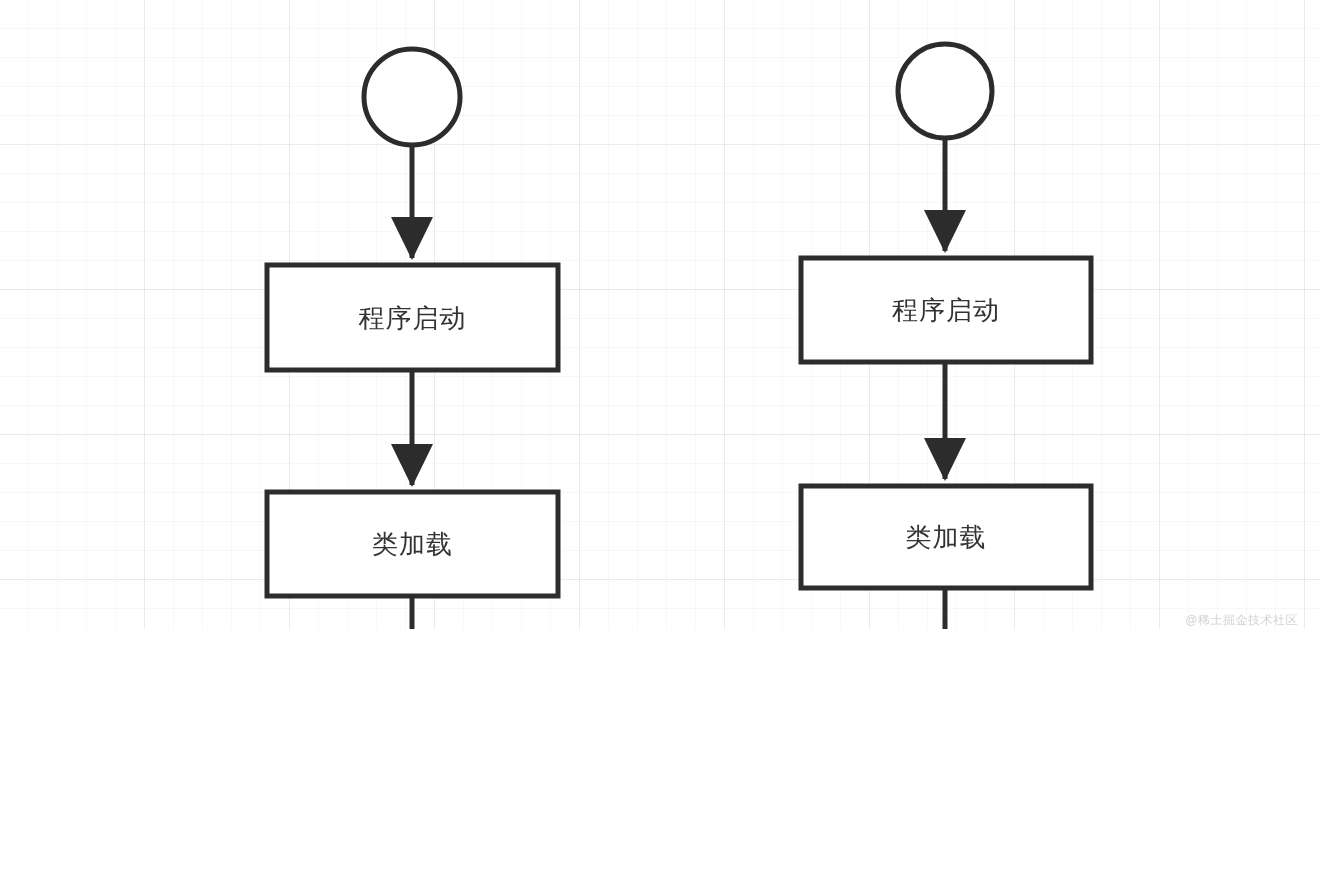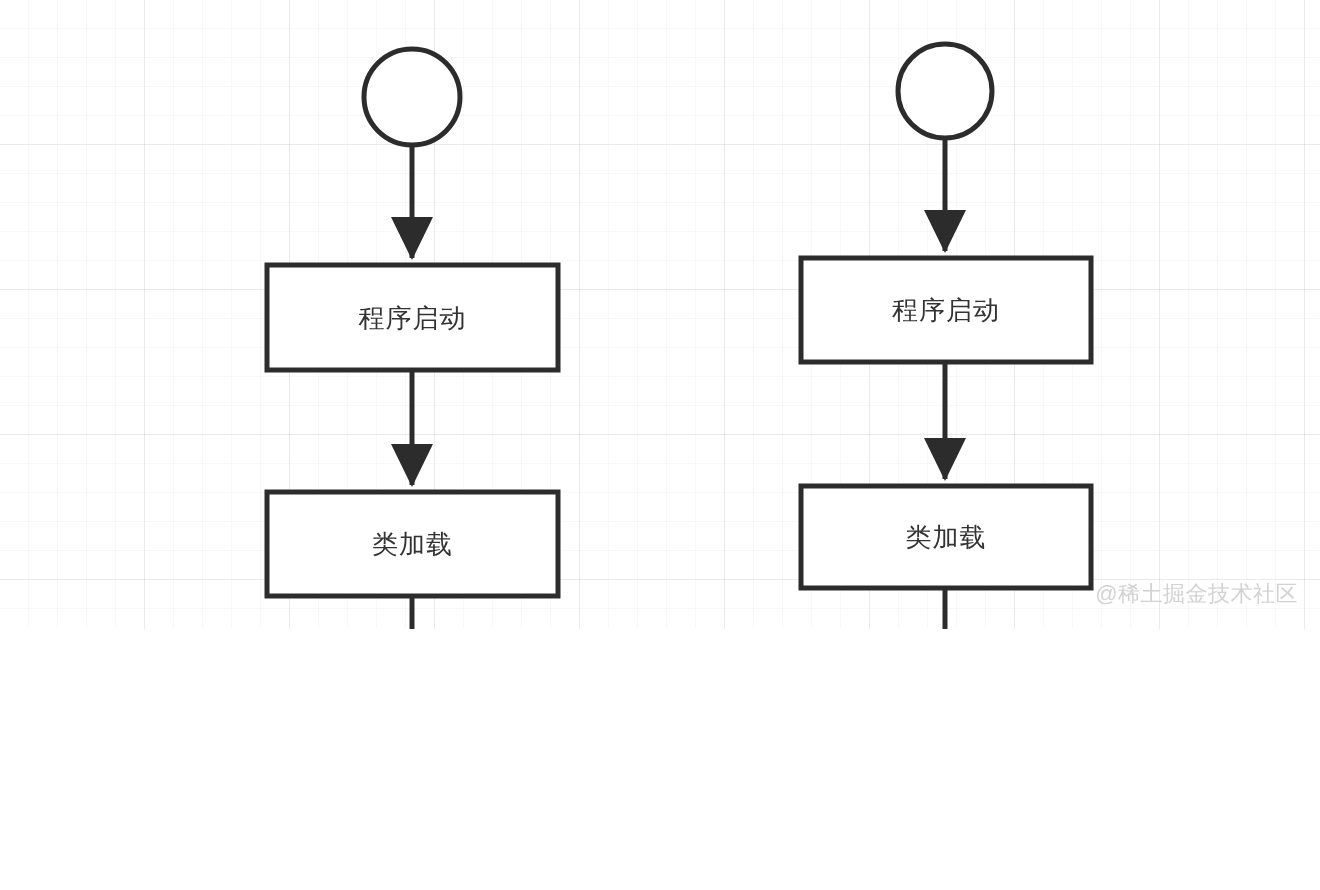--- a/index.html
+++ b/index.html
@@ -42,23 +42,23 @@
     font-size: 26px;
     line-height: 1;
     letter-spacing: 1px;
     white-space: nowrap;
     font-family: "Liberation Sans", "DejaVu Sans", sans-serif;
     pointer-events: none;
   }
   .watermark {
     position: absolute;
     right: 22px;
-    bottom: 20px;
+    bottom: 0;
     color: #d2d2d2;
-    font-size: 22px;
+    font-size: 12px;
     letter-spacing: 0.5px;
     font-family: "Liberation Sans", "DejaVu Sans", sans-serif;
     user-select: none;
   }
 </style>
 </head>
 <body>
 
 <div id="canvas">
 

